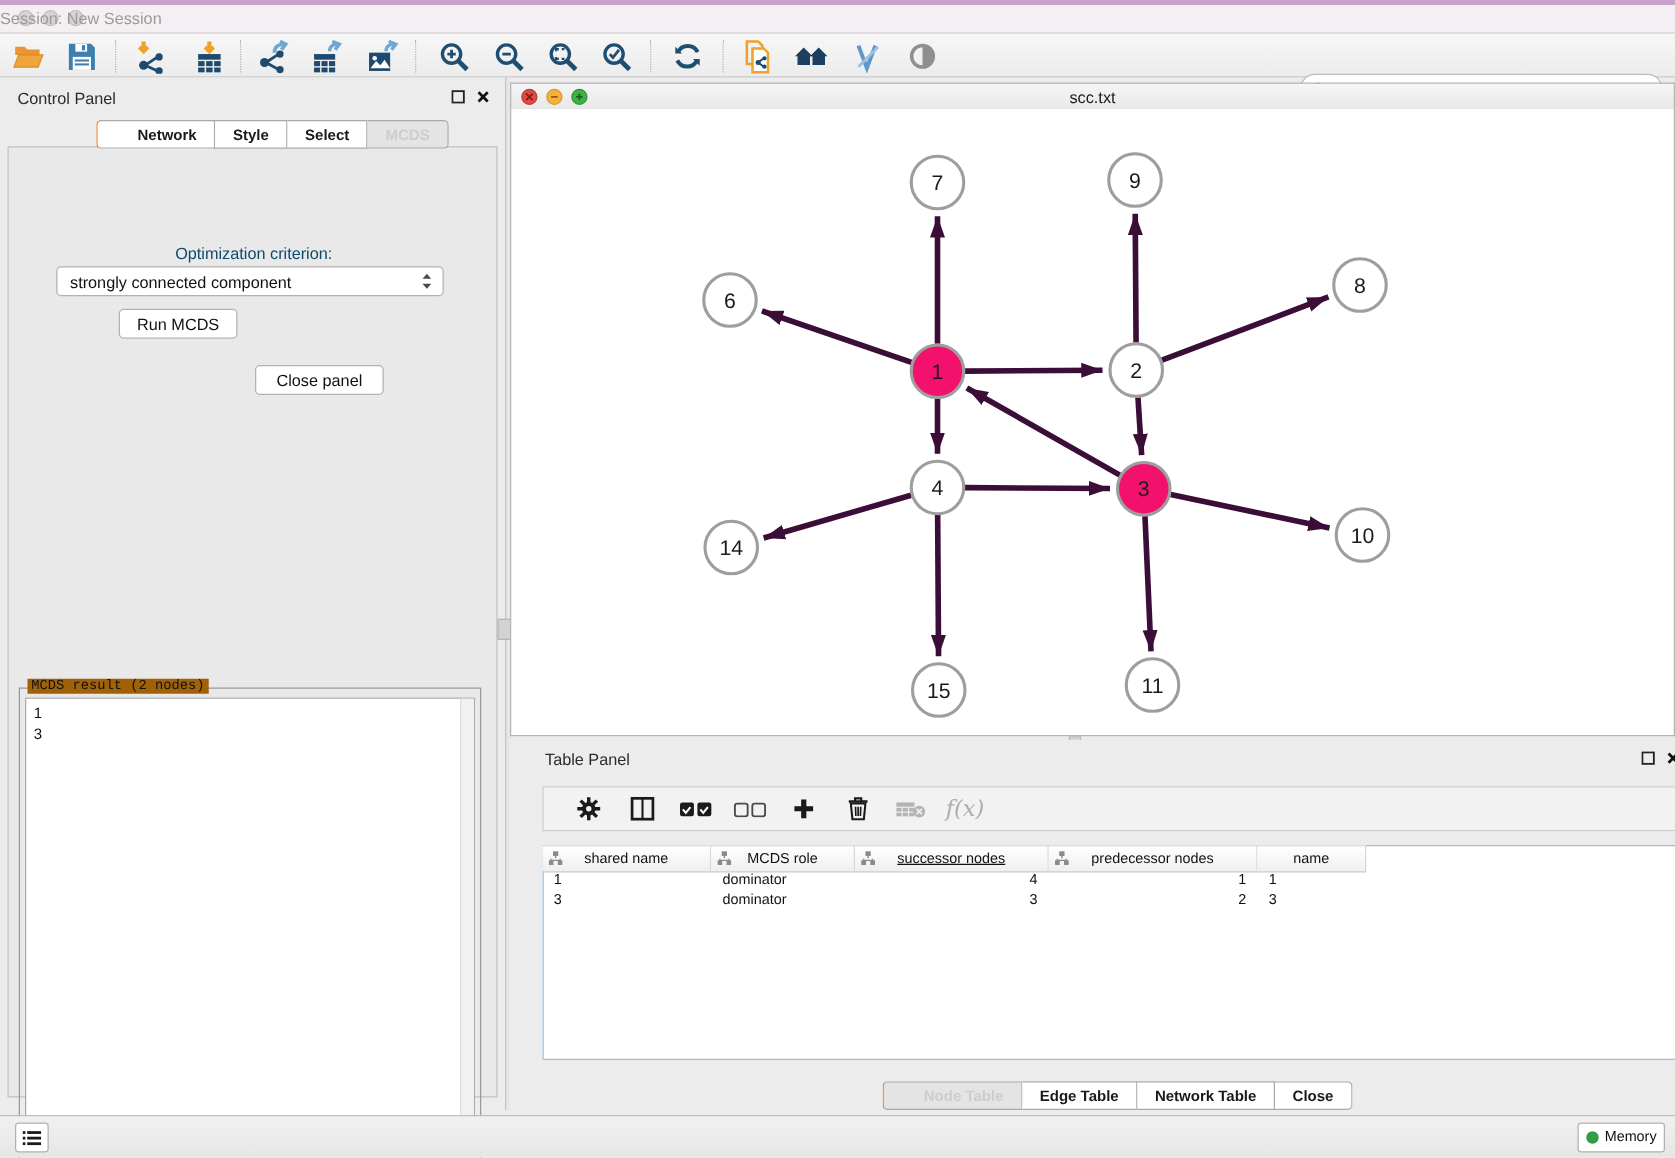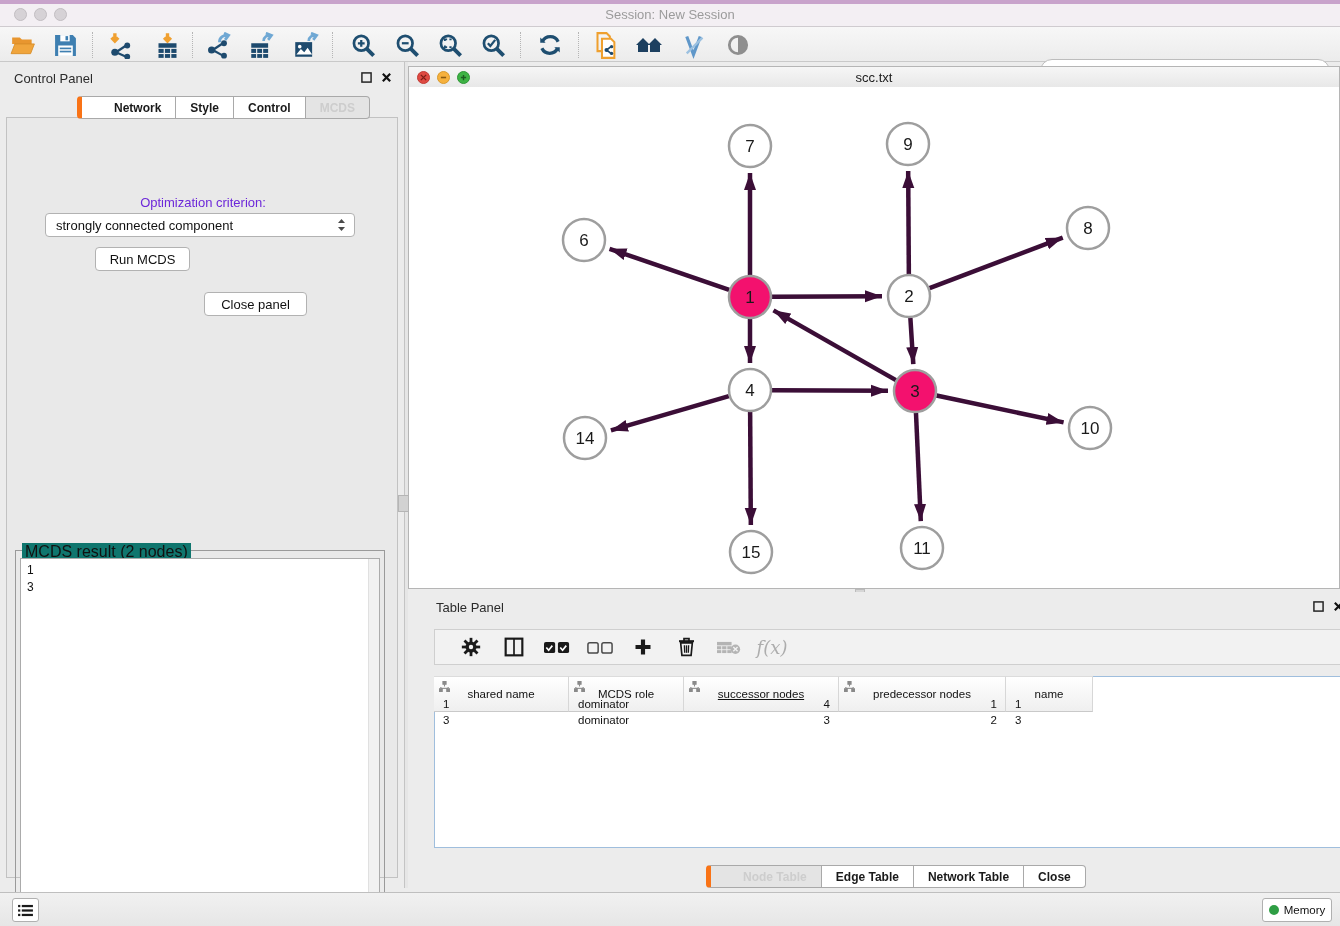--- a/index.html
+++ b/index.html
@@ -7,21 +7,21 @@
               font-family:"Liberation Sans", sans-serif; }
   #app { position:relative; width:1340px; height:926px; background:#ececec; }
 
   
   .titlebar { position:absolute; left:0; top:0; width:1340px; height:27px;
               background:#f3eff3; border-bottom:1px solid #cfcbcf; }
   .titlebar .accent { position:absolute; left:0; top:0; width:100%; height:4px; background:#c8a3cb; }
   .traffic { position:absolute; top:8px; width:13px; height:13px; border-radius:50%;
              background:#d6d2d6; border:1px solid #c2bec2; }
   .t1{left:14px;} .t2{left:34px;} .t3{left:54px;}
-  .titlebar .title { position:absolute; left:0; right:0; top:7px; text-align:center;
+  .titlebar .title { position:absolute; left:0; right:0; top:7px; 
                      font-size:13px; color:#9b9b9b; }
 
   
   .toolbar { position:absolute; left:0; top:27px; width:1340px; height:35px;
              background:linear-gradient(#f7f7f7,#ececec); border-bottom:1px solid #c9c9c9; }
   .tbtn { position:absolute; top:3px; width:30px; height:30px; display:flex;
           align-items:center; justify-content:center; }
   .tsep { position:absolute; top:5px; width:0; height:26px; border-left:1px dotted #b5b5b5; }
   .searchbox { position:absolute; left:1040px; top:32px; width:290px; height:24px;
                background:#fff; border:1px solid #bdbdbd; border-radius:12px;
@@ -31,38 +31,38 @@
   
   .cpanel { position:absolute; left:0; top:62px; width:404px; height:826px; background:#ececec; }
   .cpanel-title { position:absolute; left:14px; top:9px; font-size:13px; color:#2b2b2b; }
   .panel-icons { position:absolute; right:12px; top:10px; display:flex; gap:9px; }
   .cp-body { position:absolute; left:6px; top:55px; width:392px; height:761px;
              background:#e9e9e9; border:1px solid #c2c2c2; }
   .cp-tabs { position:absolute; left:77px; top:34px; display:flex; z-index:2; }
   .seg-tab { height:23px; padding:0 14px; display:flex; align-items:center; justify-content:center;
              background:#fff; border:1px solid #a9a9a9; border-left:none; font-size:12px;
              font-weight:bold; color:#1a1a1a; }
-  .seg-tab:first-child { border-left:5px solid #f97316; border-radius:4px 0 0 4px;padding-left:32px; }
+  .seg-tab:first-child { border-left:1px solid #f97316; border-radius:4px 0 0 4px;padding-left:32px; }
   .seg-tab:last-child { border-radius:0 4px 4px 0; }
   .seg-tab.selected { background:#e4e4e4; color:#cdcdcd; }
   .opt-label { position:absolute; left:0; width:392px; top:77px; text-align:center;
-               font-size:13px; color:#6d28d9; }
+               font-size:13px; color:#0c4a6e; }
   .dropdown { position:absolute; left:38px; top:95px; width:310px; height:24px; background:#fff;
               border:1px solid #b2b2b2; border-radius:4px; display:flex; align-items:center;
               padding:0 8px 0 10px; font-size:13px; color:#111; }
   .dropdown .spacer{flex:1;}
   .btn { position:absolute; top:129px; height:24px; background:#fff; border:1px solid #b2b2b2;
          border-radius:4px; font-size:13px; color:#111; display:flex; align-items:center;
          justify-content:center; }
   .btn-run { left:88px; width:95px; }
   .btn-close { left:197px; width:103px;margin-top:45px; }
   .fieldset { position:absolute; left:8px; top:432px; width:370px; height:378px;
               border:1px solid #9a9a9a; }
-  .fieldset .legend { position:absolute; left:6px; top:-8px; background:#0f766e;
-                      padding:0 3px; font-size:16px; color:#111; }
+  .fieldset .legend { position:absolute; left:6px; top:-8px; background:#a16207;
+                      padding:0 3px; font-size:11px; color:#111;font-family:Liberation Mono, monospace; }
   .result-area { position:absolute; left:4px; top:7px; width:360px; height:365px;
                  background:#fff; border:1px solid #ababab; }
   .result-area pre { font-family:"Liberation Sans", sans-serif; font-size:12px; color:#111;
                      padding:3px 6px; line-height:17px; }
   .result-scroll { position:absolute; right:0; top:0; width:11px; height:100%;
                    background:#f1f1f1; border-left:1px solid #e0e0e0; }
 
   
   .vdivider { position:absolute; left:404px; top:62px; width:4px; height:826px; background:#e6e6e6;
               border-left:1px solid #c4c4c4; }
@@ -87,21 +87,21 @@
   
   .tpanel { position:absolute; left:424px; top:592px; width:932px; height:296px; background:#ececec; }
   .tp-title { position:absolute; left:12px; top:8px; font-size:13px; color:#2b2b2b; }
   .tp-toolbar { position:absolute; left:10px; top:37px; width:908px; height:36px;
                 background:#f2f2f2; border:1px solid #cfcfcf; display:flex; align-items:center;
                 padding-left:22px; gap:15px; }
   .tp-tool { width:28px; height:28px; display:flex; align-items:center; justify-content:center; }
   .fx { font-family:"DejaVu Serif", serif; font-style:italic; font-size:18px; color:#adadad; }
   .tbody-bg { position:absolute; left:10px; top:84px; width:908px; height:172px; background:#fff;
               border:1px solid #9fbedd; }
-  .thead { position:absolute; left:10px; top:84px; height:36px; display:flex;text-align:center; }
+  .thead { position:absolute; left:10px; top:84px; height:22px; display:flex;text-align:center; }
   .th { background:linear-gradient(#ffffff,#efefef); border-right:1px solid #d7d7d7;
         border-bottom:1px solid #c9c9c9; border-top:1px solid #dcdcdc;
         display:flex; align-items:center; justify-content:center; gap:5px;
         font-size:11.5px; color:#111; position:relative; }
   .th .hicon { position:absolute; left:5px; top:4px; }
   .trow { position:absolute; left:10px; height:16px; display:flex; font-size:11.5px; color:#111; }
   .td { display:flex; align-items:center; }
   .td.left { justify-content:flex-start; padding-left:9px; }
   .td.right { justify-content:flex-end; padding-right:9px; }
   .tp-tabs { position:absolute; left:282px; top:273px; display:flex; }
@@ -295,21 +295,21 @@
       <svg width="11" height="11" viewBox="0 0 12 12">
           <rect x="1" y="1" width="10" height="10" fill="none" stroke="#222" stroke-width="1.6"></rect>
         </svg>
       <svg width="11" height="11" viewBox="0 0 12 12">
           <path d="M2 2l8 8M10 2l-8 8" stroke="#111" stroke-width="2.4"></path>
         </svg>
     </div>
     <div class="cp-tabs" id="cp-tabs">
         <div class="seg-tab">Network</div>
         <div class="seg-tab">Style</div>
-        <div class="seg-tab">Control</div>
+        <div class="seg-tab">Select</div>
         <div class="seg-tab selected">MCDS</div>
       </div>
     <div class="cp-body">
       <div class="opt-label">Optimization criterion:</div>
       <div class="dropdown">
         <span>strongly connected component</span>
         <span class="spacer"></span>
         <svg width="9" height="14" viewBox="0 0 9 14">
             <path d="M1 5l3.5-4L8 5z" fill="#4a4a4a"></path>
             <path d="M1 9l3.5 4L8 9z" fill="#4a4a4a"></path>

